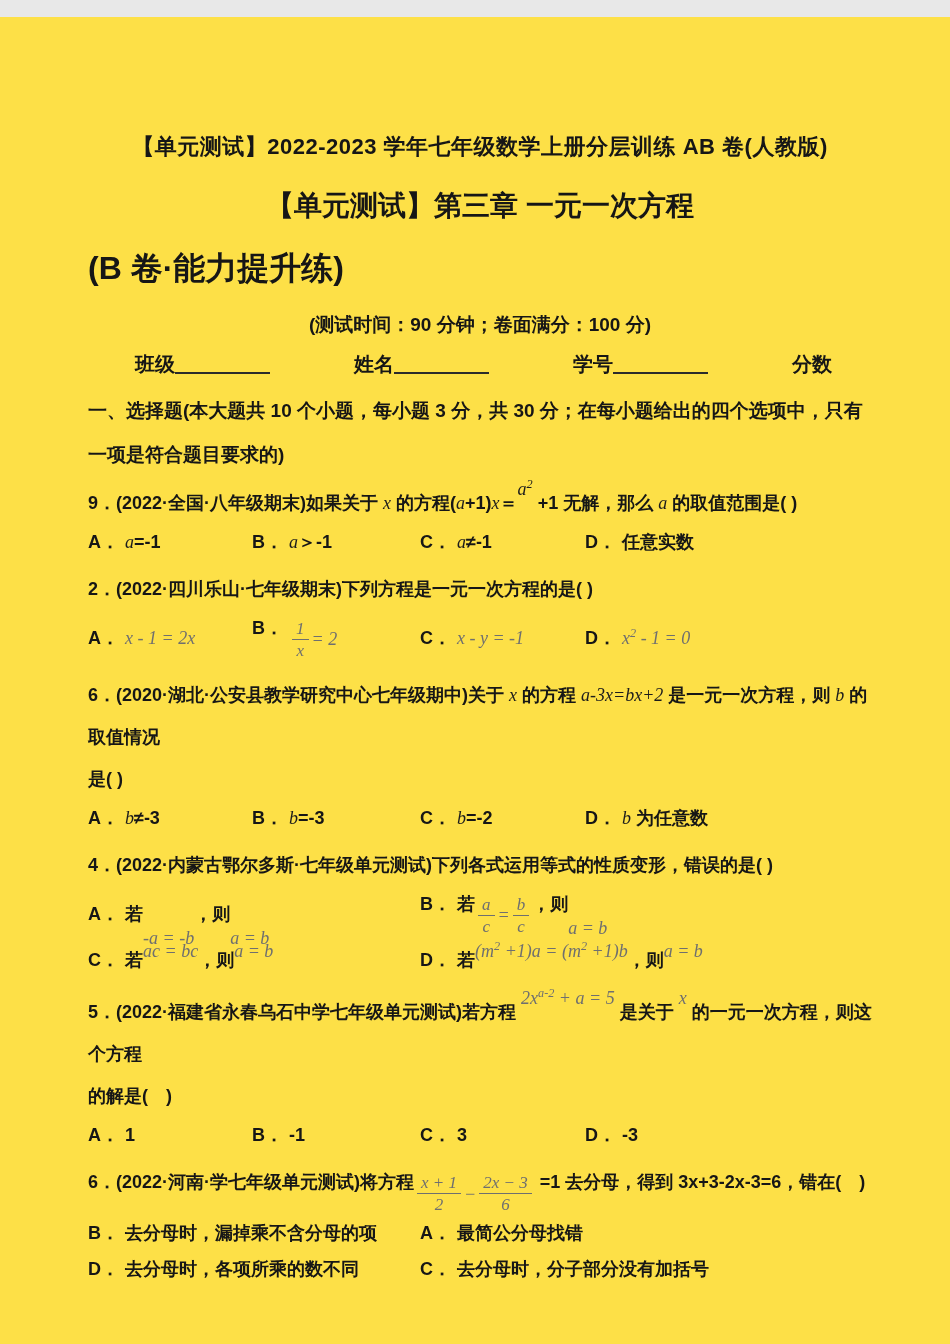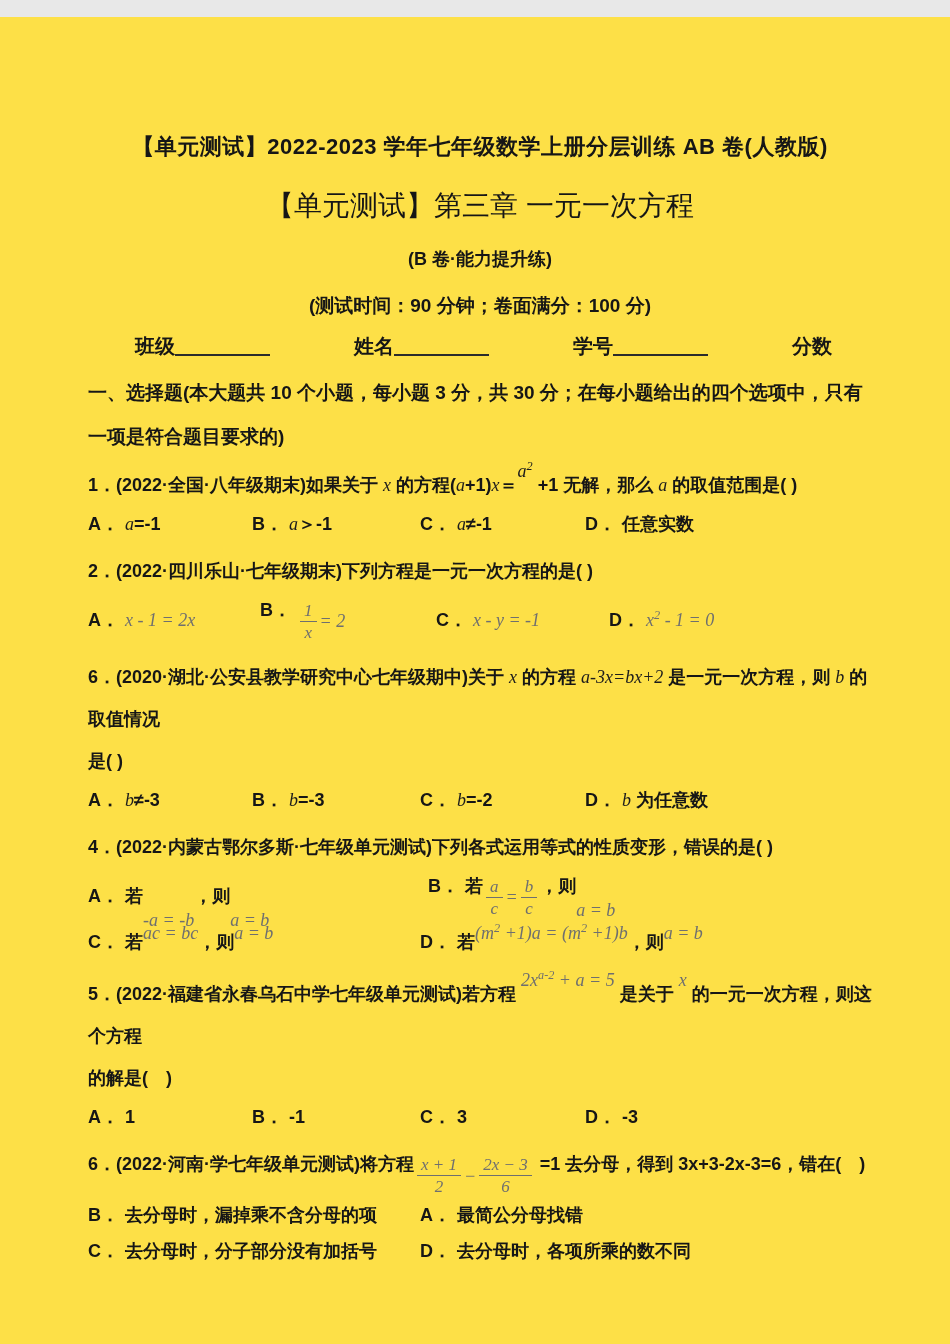--- a/index.html
+++ b/index.html
@@ -5,38 +5,38 @@
   html,body { margin:0; padding:0; background:#e8e8e8; }
   .page {
     position:relative; width:950px; height:1344px; margin:17px auto;
     background:#fde047; color:#161616; overflow:hidden;
     font-family:"Liberation Sans","DejaVu Sans",sans-serif;
     font-weight:700;
   }
   .content { padding:116px 78px 0 88px; }
 
   .course-line { text-align:center; font-size:22px; line-height:1.3; margin-bottom:26px; letter-spacing:0.5px; }
-  .doc-title   { text-align:center; font-size:28px; line-height:1.3; margin:0 0 24px; font-weight:400; }
-  .doc-subtitle{ text-align:center; font-size:18px; line-height:1.3; margin-bottom:22px; }
+  .doc-title   { text-align:center; font-size:28px; line-height:1.3; margin:0 0 24px; font-weight:700; }
+  .doc-subtitle{ text-align:left; font-size:32px; line-height:1.3; margin-bottom:22px; }
   .exam-info   { text-align:center; font-size:19px; line-height:1.35; margin-bottom:14px; }
 
   .fields { display:flex; justify-content:space-between; font-size:20px; line-height:1.3;
             padding:0 40px 0 47px; margin-bottom:12px; }
   .blank  { display:inline-block; width:95px; height:20px; border-bottom:2px solid #2b2b2b; vertical-align:-3px; }
 
   .section-heading { font-size:19px; line-height:44px; margin:0; }
 
   .question { margin-bottom:8px; }
   .stem { font-size:18px; line-height:42px; margin:0; }
   .stem-cont { font-size:18px; line-height:42px; margin:0; }
 
   .opts { display:grid; font-size:18px; align-items:center; min-height:36px; margin:0; }
   .cols4 { grid-template-columns:164px 168px 165px 1fr; }
   .cols2 { grid-template-columns:332px 1fr; }
-  .opts.tall { min-height:56px;gap:8px; }
+  .opts.tall { min-height:56px; }
   .opt { white-space:nowrap; }
   .olabel { display:inline-block; margin-right:6px; }
 
   
   .math  { font-family:"Liberation Serif","DejaVu Serif",serif; font-style:italic; font-weight:400; color:#6f6f6f; }
   .bmath { font-family:"Liberation Serif","DejaVu Serif",serif; font-style:italic; font-weight:400; color:#1c1c1c; }
   .frac { display:inline-block; vertical-align:middle; text-align:center; line-height:1.12; font-size:17px; margin:0 3px; }
   .frac .num { display:block; border-bottom:1.4px solid currentColor; padding:0 4px 1px; }
   .frac .den { display:block; padding-top:1px; }
   sup { font-size:0.68em; }
@@ -67,21 +67,21 @@
         <span>学号</span><span class="blank"></span>
       </span>
       <span class="field">
         <span>分数</span>
       </span>
     </div>
 
     <p class="section-heading">一、选择题(本大题共 10 个小题，每小题 3 分，共 30 分；在每小题给出的四个选项中，只有一项是符合题目要求的)</p>
 
     <div class="question">
-      <p class="stem"><span>1．(2022·全国·八年级期末)如果关于 </span><span class="bmath">x</span><span> 的方程(</span><span class="bmath">a</span><span>+1)</span><span class="bmath">x</span><span>＝</span><span class="raised bmath"><span>a</span><sup>2</sup></span><span> +1 无解，那么 </span><span class="bmath">a</span><span> 的取值范围是(      )</span></p>
+      <p class="stem"><span>9．(2022·全国·八年级期末)如果关于 </span><span class="bmath">x</span><span> 的方程(</span><span class="bmath">a</span><span>+1)</span><span class="bmath">x</span><span>＝</span><span class="raised bmath"><span>a</span><sup>2</sup></span><span> +1 无解，那么 </span><span class="bmath">a</span><span> 的取值范围是(      )</span></p>
       <div class="opts cols4">
         <span class="opt"><span class="olabel">A．</span><span class="bmath">a</span><span>=-1</span></span>
         <span class="opt"><span class="olabel">B．</span><span class="bmath">a</span><span>＞-1</span></span>
         <span class="opt"><span class="olabel">C．</span><span class="bmath">a</span><span>≠-1</span></span>
         <span class="opt"><span class="olabel">D．</span><span>任意实数</span></span>
       </div>
     </div>
 
     <div class="question">
       <p class="stem">2．(2022·四川乐山·七年级期末)下列方程是一元一次方程的是(      )</p>
@@ -153,19 +153,19 @@
             <span class="frac">
               <span class="num">2x − 3</span>
               <span class="den">6</span>
             </span>
           </span><span> =1 去分母，得到 3x+3-2x-3=6，错在(　)</span></p>
       <div class="opts cols2">
         <span class="opt"><span class="olabel">B．</span><span>去分母时，漏掉乘不含分母的项</span></span>
         <span class="opt"><span class="olabel">A．</span><span>最简公分母找错</span></span>
       </div>
       <div class="opts cols2">
+        <span class="opt"><span class="olabel">D．</span><span>去分母时，各项所乘的数不同</span></span>
         <span class="opt"><span class="olabel">C．</span><span>去分母时，分子部分没有加括号</span></span>
-        <span class="opt"><span class="olabel">D．</span><span>去分母时，各项所乘的数不同</span></span>
       </div>
     </div>
 
   </div>
 </div>
 
 </body></html>

